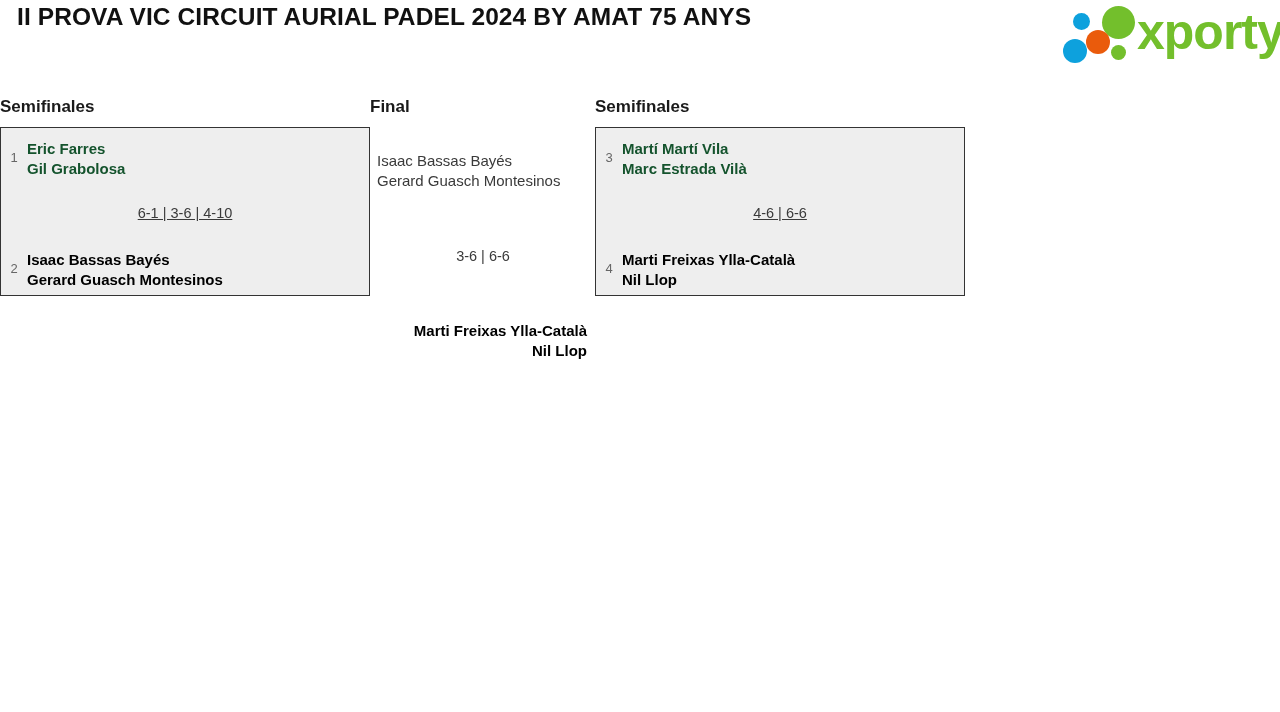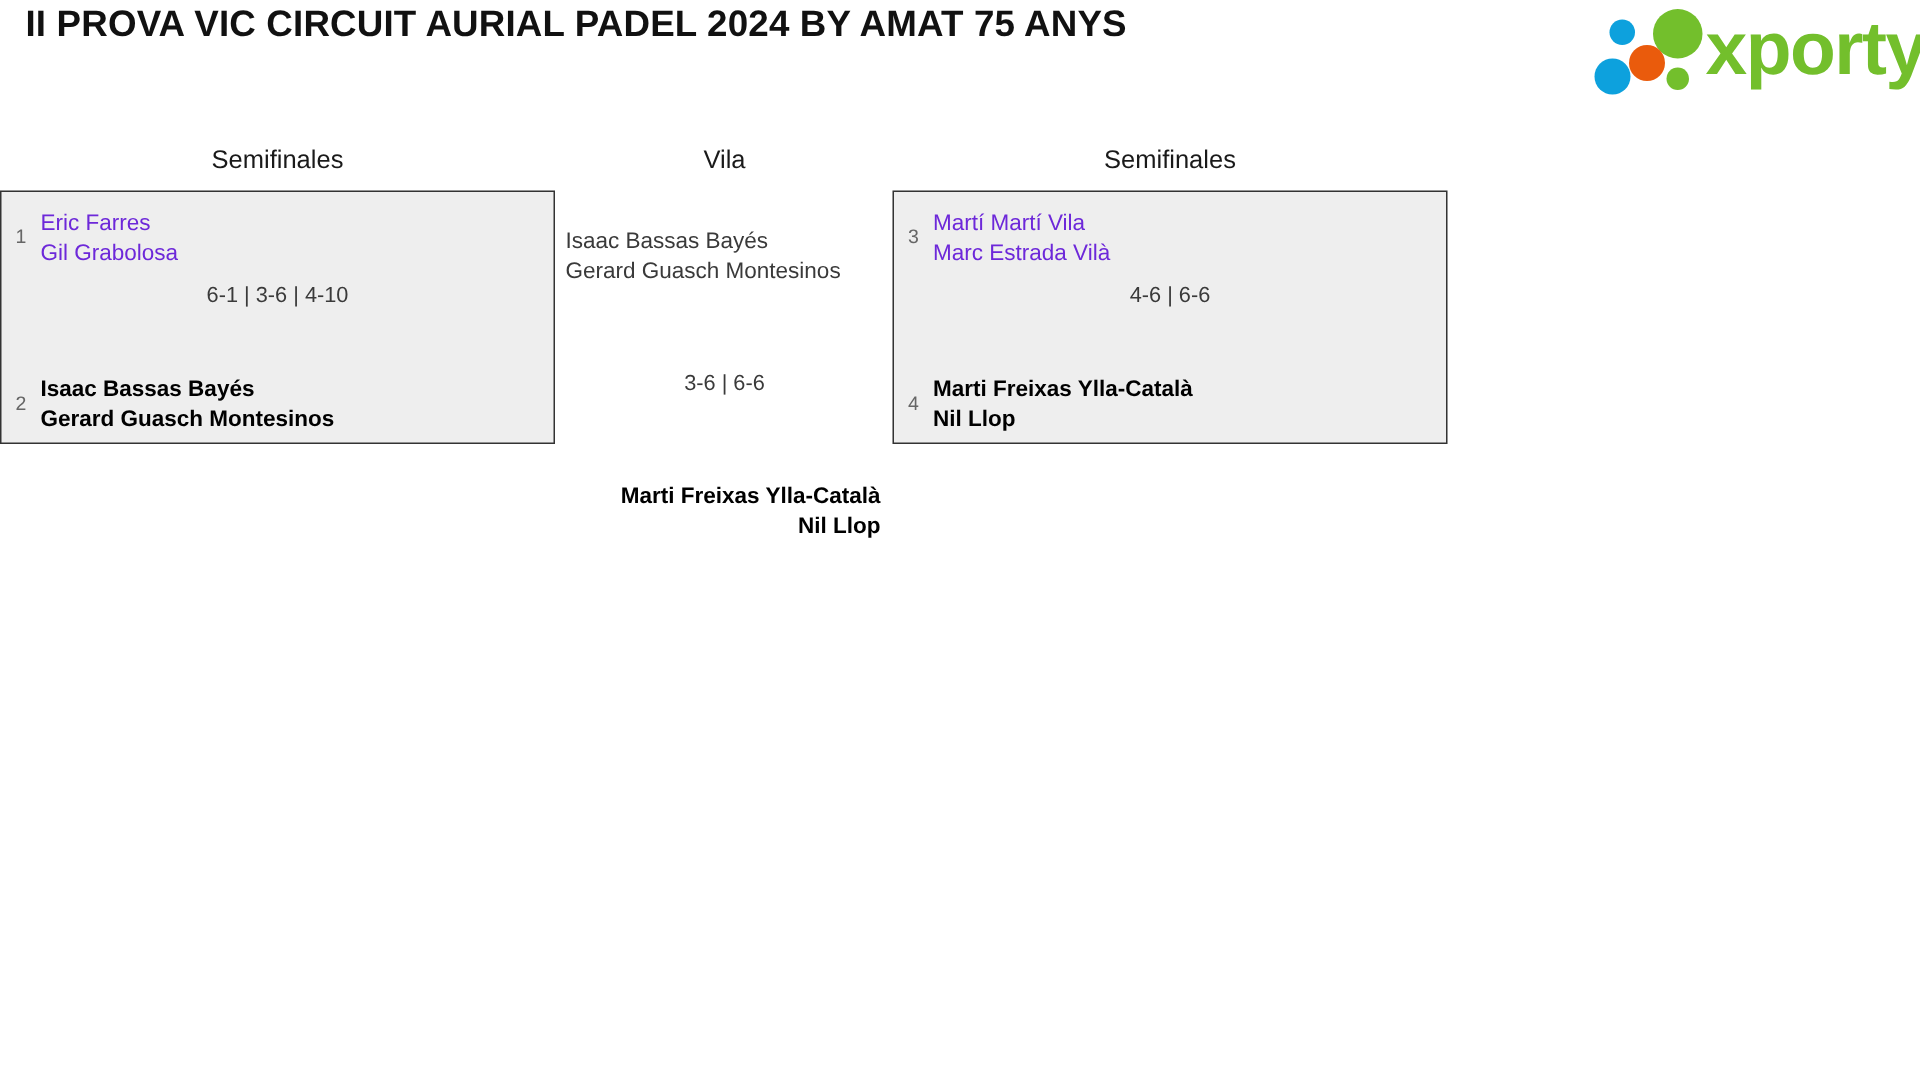--- a/index.html
+++ b/index.html
@@ -79,23 +79,22 @@
   .bracket {
     position: absolute;
     left: 0;
     top: 0;
     width: 1280px;
     height: 712px;
   }
   .round-header {
     position: absolute;
     font-size: 17px;
-    font-weight: 400;
+    font-weight: 700;
     color: #1a1a1a;
-    text-align: center;
     line-height: 22px;
   }
   .hdr-sf-left  { left: 0px;   top: 96px; width: 370px; }
   .hdr-final    { left: 370px; top: 96px; width: 226px; }
   .hdr-sf-right { left: 595px; top: 96px; width: 370px; }
 
   .match {
     position: absolute;
     box-sizing: border-box;
   }
@@ -128,40 +127,40 @@
   .names {
     flex: 1 1 auto;
     min-width: 0;
   }
   .name {
     font-size: 15px;
     line-height: 19.5px;
     white-space: nowrap;
   }
   .loser .name {
-    color: #6d28d9;
-    font-weight: 400;
+    color: #14532d;
+    font-weight: 700;
   }
   .winner .name {
     color: #000000;
     font-weight: 700;
   }
 
   .score {
     position: absolute;
     left: 0;
     top: 0;
     width: 100%;
     text-align: center;
     font-size: 14.5px;
     color: #3a3a3a;
     line-height: 19px;
   }
   .match-sf-left  .score,
-  .match-sf-right .score { top: 60px; }
+  .match-sf-right .score { top: 76px; text-decoration: underline; }
   .match-final    .score { top: 120px; }
 
   
   .final-team {
     position: absolute;
     width: 210px;
   }
   .final-team .name { font-size: 15px; line-height: 19.5px; }
   .final-top {
     left: 377px;
@@ -204,21 +203,21 @@
       <span class="dot dot-green-sm"></span>
     </div>
     <div class="logo-word">xporty</div>
   </div>
 
 </div>
 
 <div class="bracket">
 
   <div class="round-header hdr-sf-left">Semifinales</div>
-  <div class="round-header hdr-final">Vila</div>
+  <div class="round-header hdr-final">Final</div>
   <div class="round-header hdr-sf-right">Semifinales</div>
 
   <div class="match boxed match-sf-left">
     <div class="team team-top loser">
       <div class="seed">1</div>
       <div class="names">
         <div class="name">Eric Farres</div>
         <div class="name">Gil Grabolosa</div>
       </div>
     </div>

